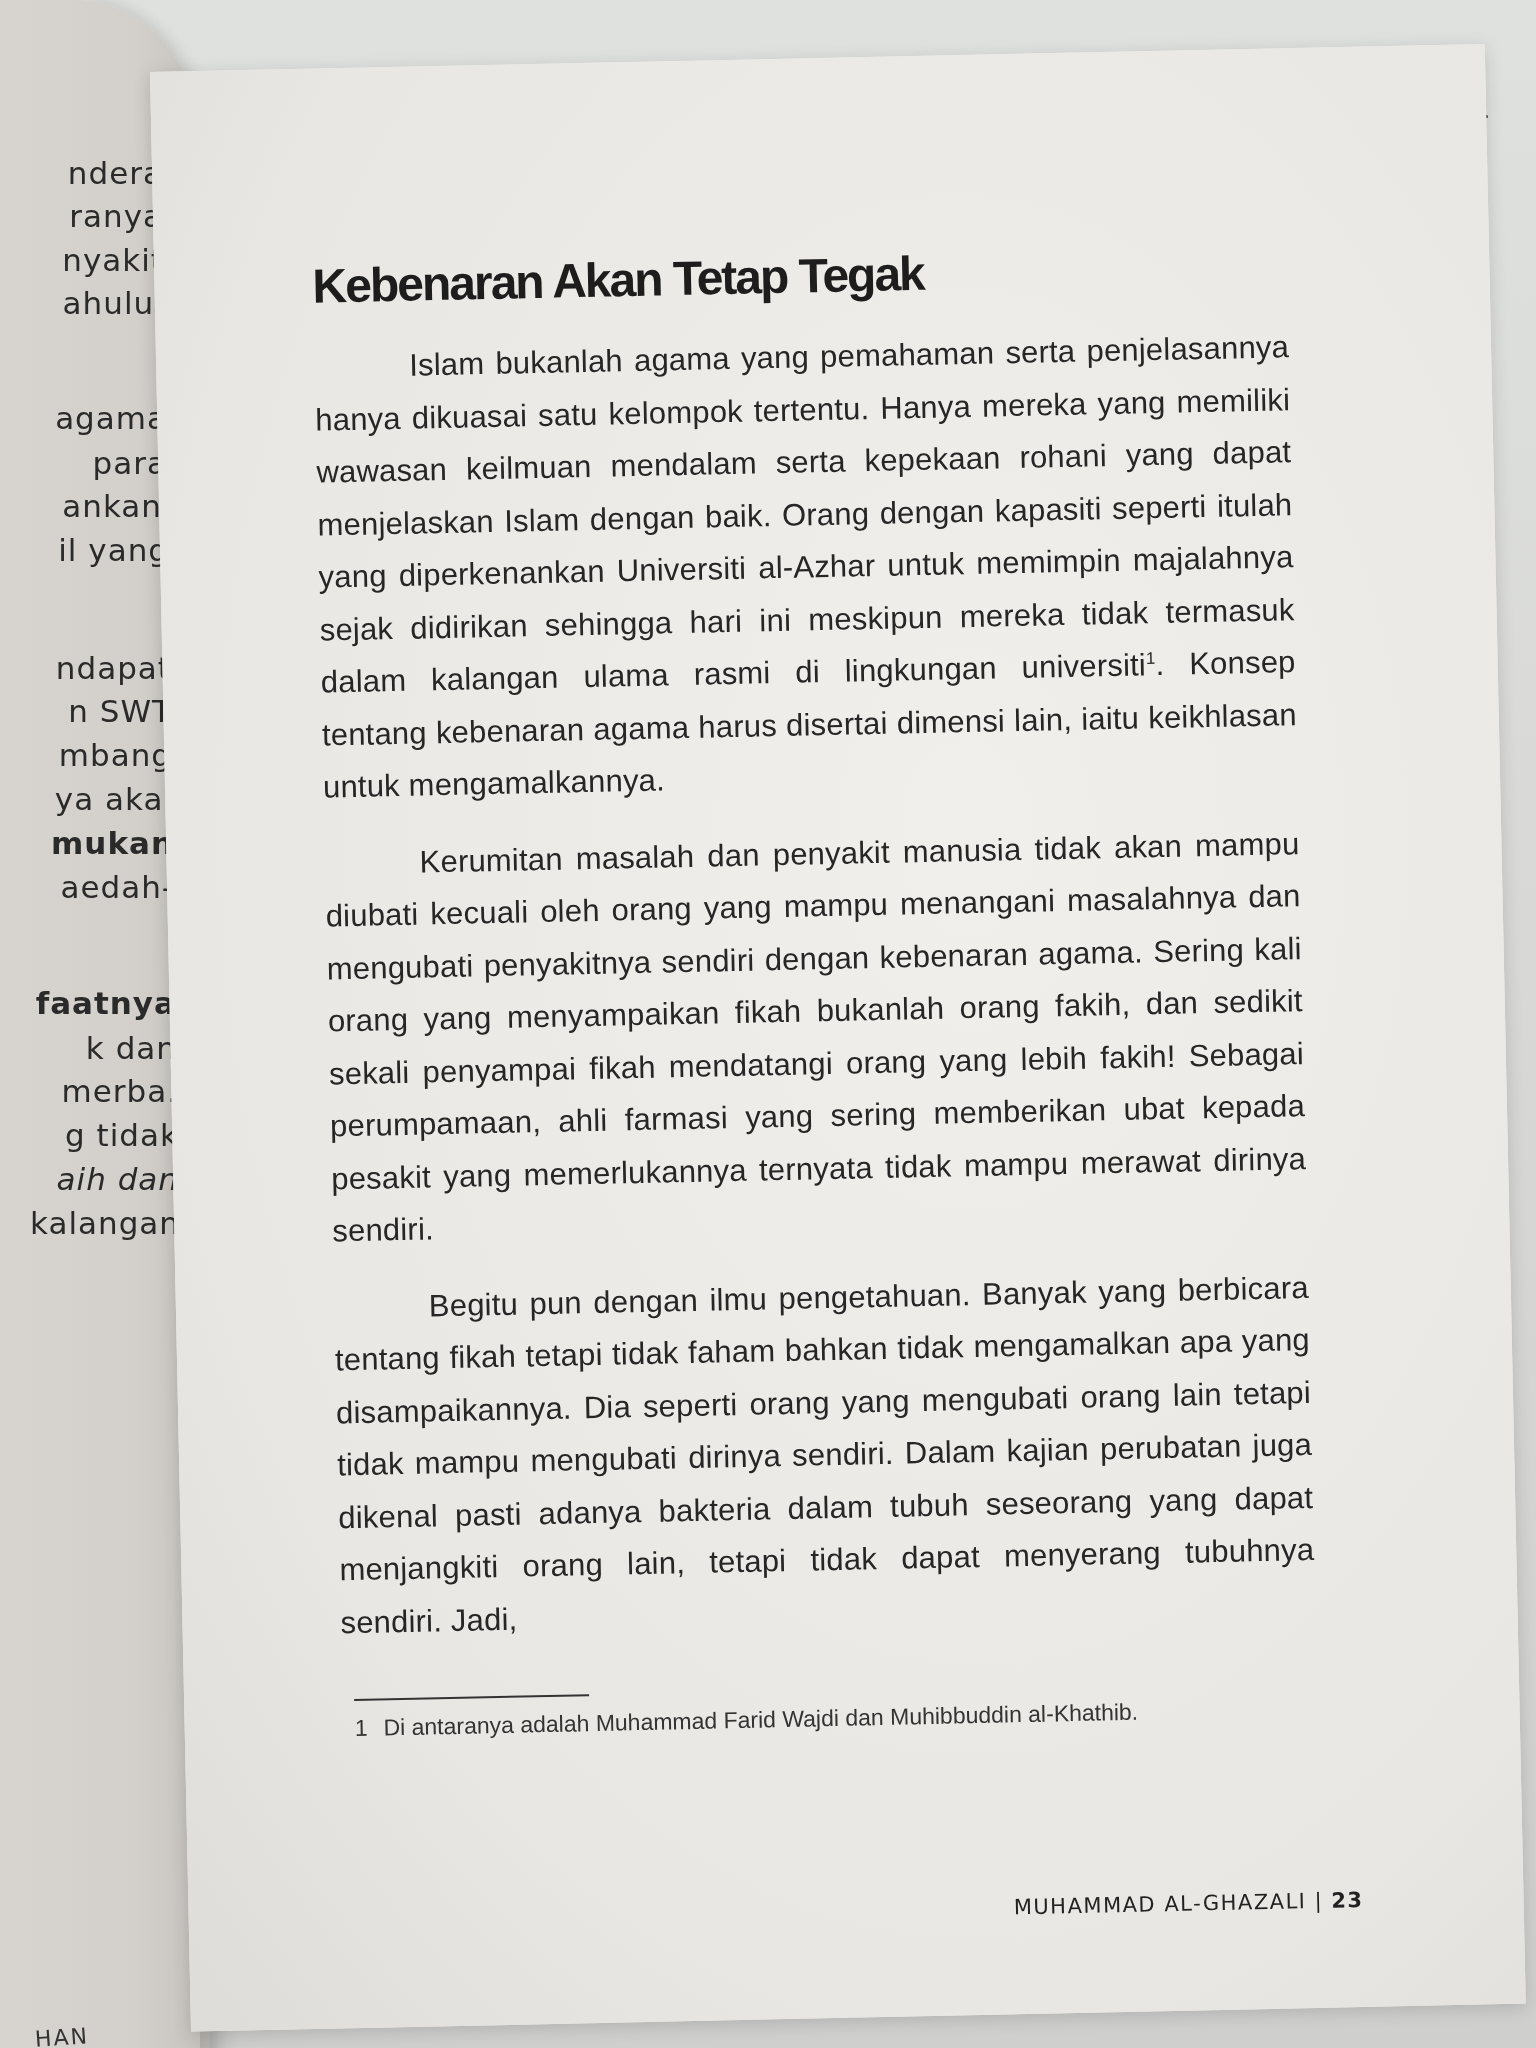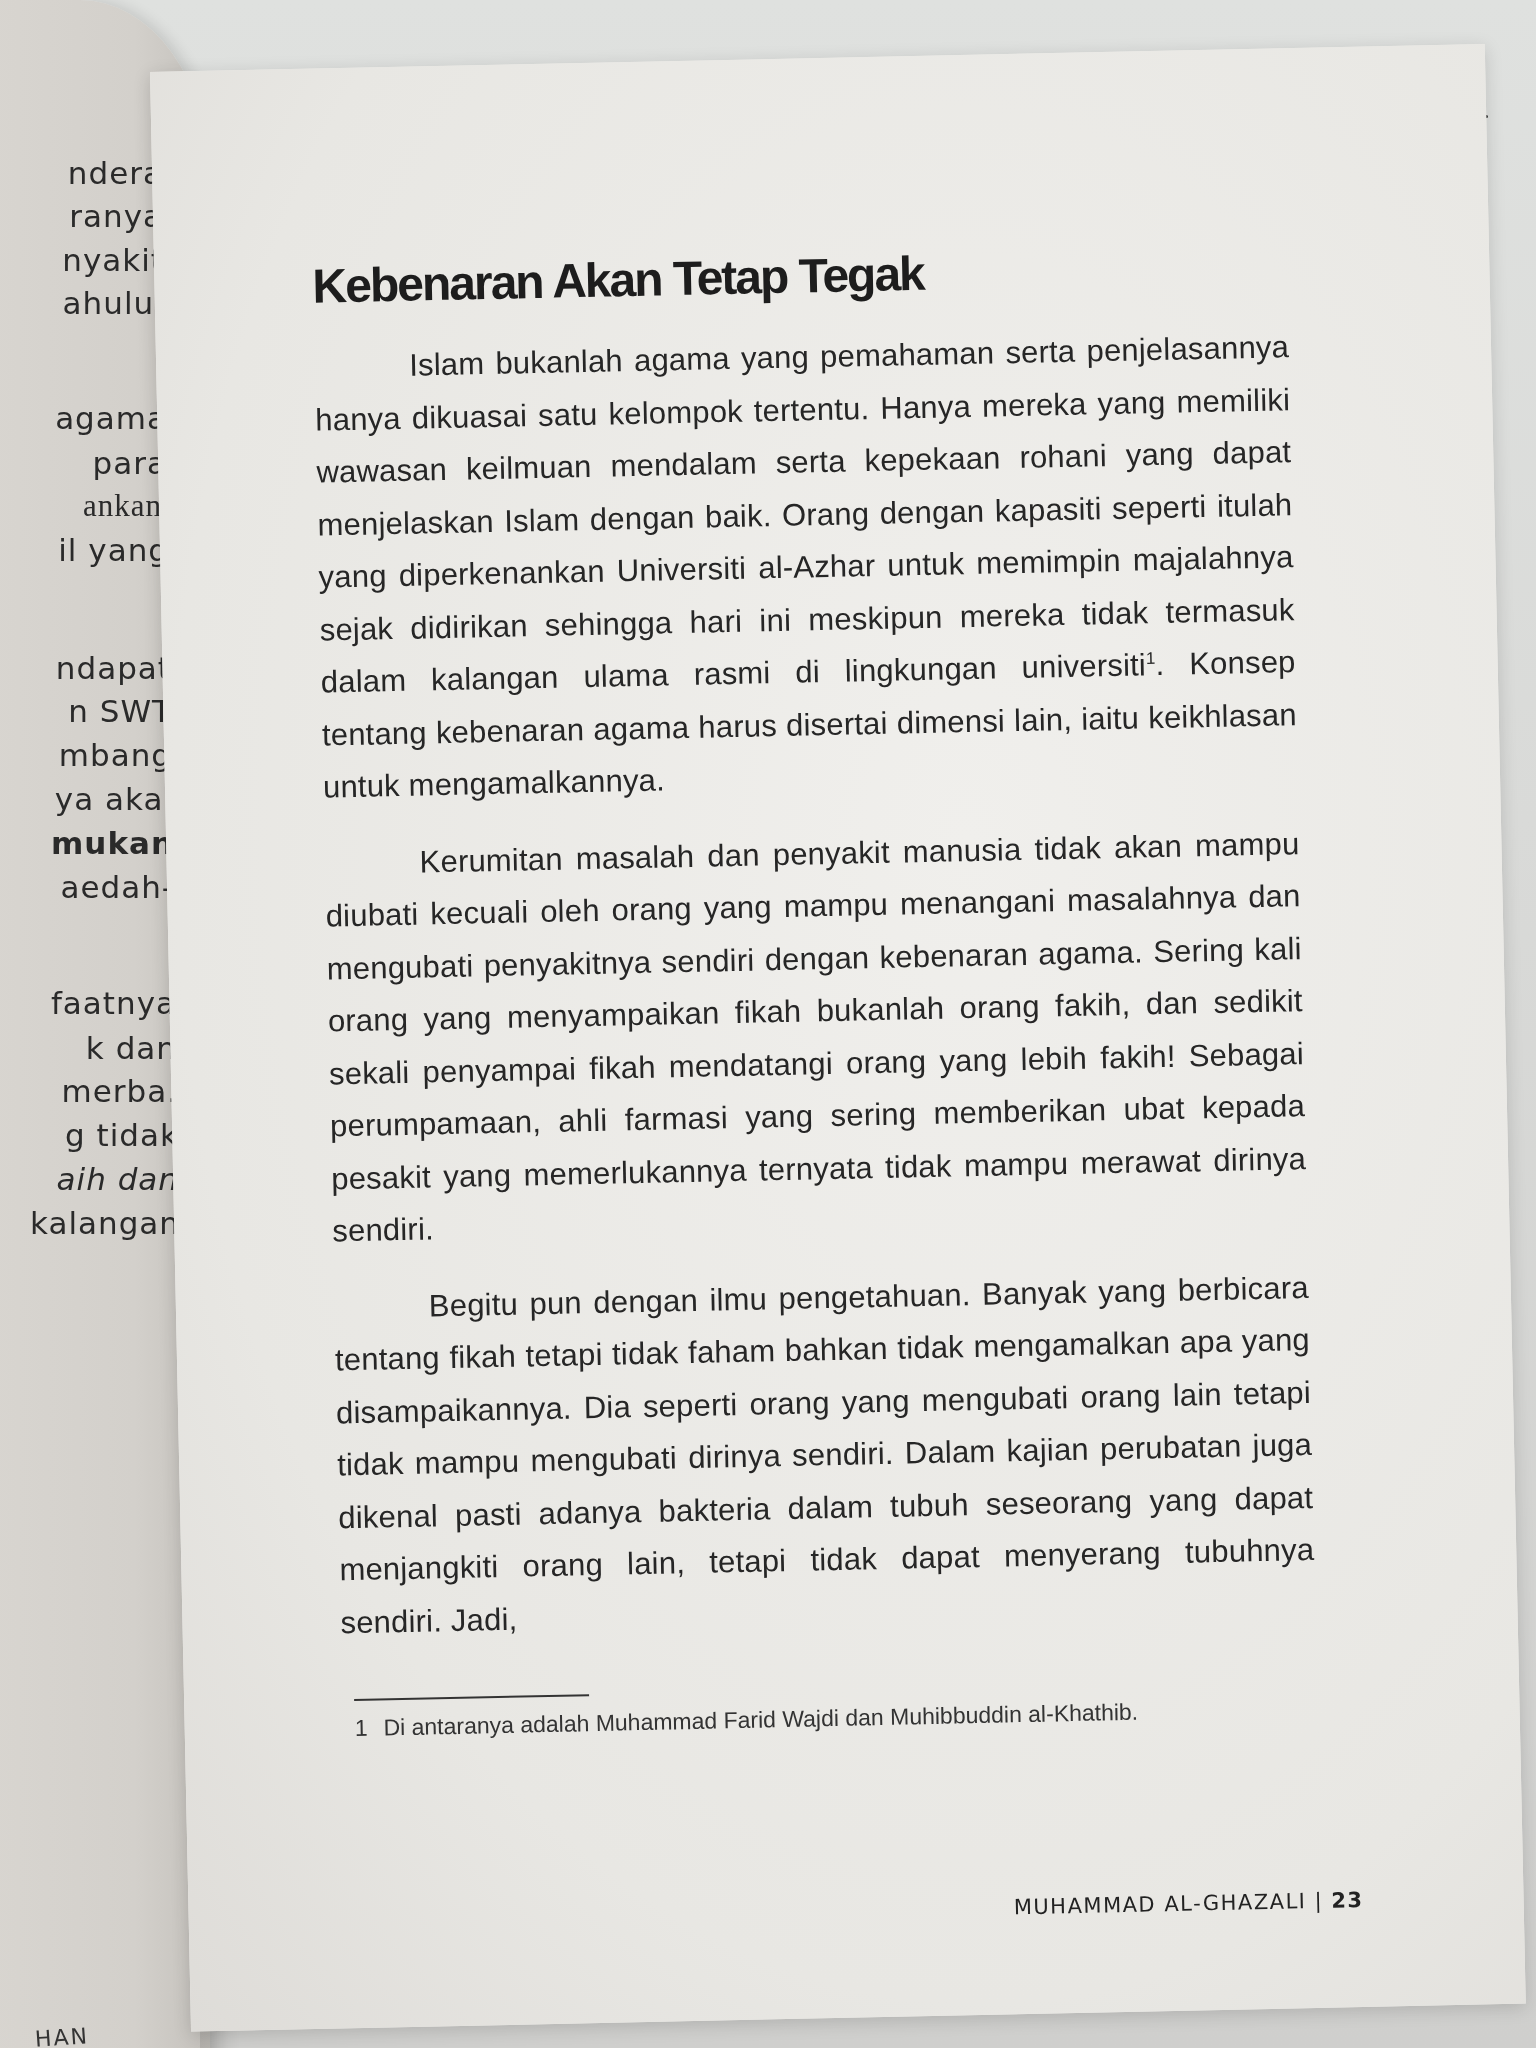--- a/index.html
+++ b/index.html
@@ -68,29 +68,29 @@
 </head>
 <body>
 
 <div class="left-page" id="left-page">
     <div class="line" style="top: 155px; right: 47px;">ndera</div>
     <div class="line" style="top: 198px; right: 47px;">ranya</div>
     <div class="line" style="top: 242px; right: 46px;">nyakit</div>
     <div class="line" style="top: 285px; right: 45px;">ahulu,</div>
     <div class="line" style="top: 400px; right: 43px;">agama</div>
     <div class="line" style="top: 445px; right: 43px;">para</div>
-    <div class="line" style="top: 488px; right: 48px; font-family: Liberation Serif, serif;">ankan</div>
+    <div class="line" style="top: 488px; right: 48px;">ankan</div>
     <div class="line" style="top: 532px; right: 41px; margin-left: 28px;">il yang</div>
     <div class="line" style="top: 650px; right: 39px;">ndapat</div>
     <div class="line" style="top: 693px; right: 38px; margin-left: 12px;">n SWT</div>
     <div class="line" style="top: 737px; right: 38px;">mbang</div>
     <div class="line" style="top: 781px; right: 37px;">ya akal</div>
     <div class="line" style="top: 825px; right: 36px; font-weight: bold;">mukan</div>
     <div class="line" style="top: 869px; right: 36px;">aedah-</div>
-    <div class="line" style="top: 985px; right: 34px;">faatnya</div>
+    <div class="line" style="top: 985px; right: 34px; font-weight: bold;">faatnya</div>
     <div class="line" style="top: 1030px; right: 33px;">k dan</div>
     <div class="line" style="top: 1073px; right: 32px;">merba.</div>
     <div class="line" style="top: 1117px; right: 31px;">g tidak</div>
     <div class="line" style="top: 1161px; right: 31px; font-style: italic;">aih dan</div>
     <div class="line" style="top: 1205px; right: 30px;">kalangan</div>
     <div class="foot">HAN</div>
   </div>
 <div class="gutter"></div>
 <div class="dot-speck"></div>
 

